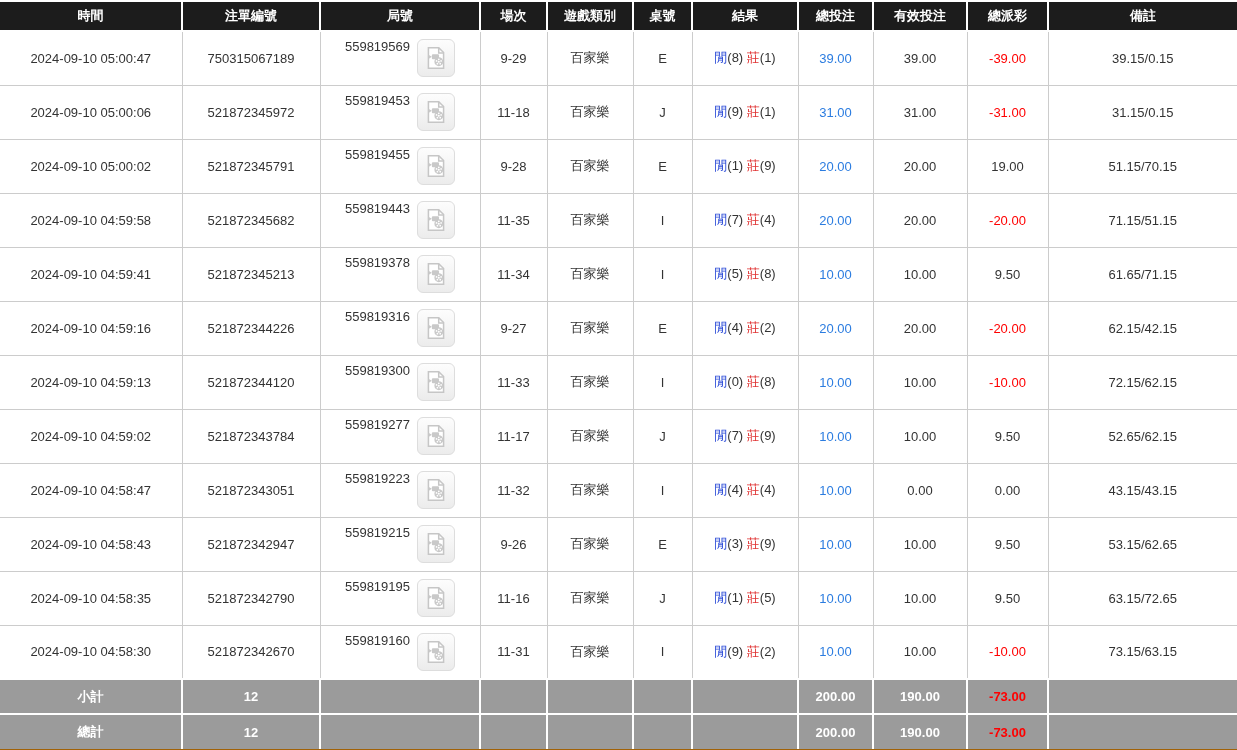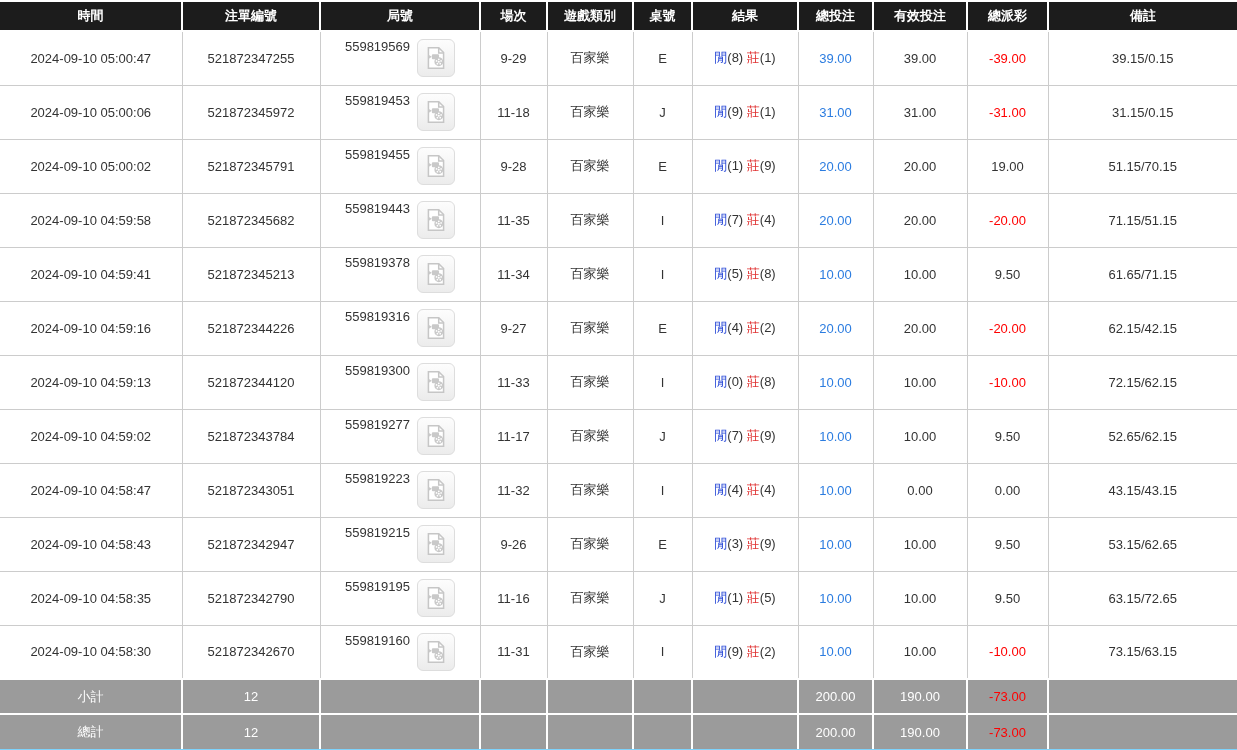--- a/index.html
+++ b/index.html
@@ -1,18 +1,18 @@
 <!DOCTYPE html>
 <html><head>
 <meta charset="utf-8">
 <style>
   * { box-sizing: border-box; margin: 0; padding: 0; }
   html, body { background: #fff; }
   body { font-family: "Liberation Sans", "DejaVu Sans", sans-serif; }
-  .wrap { width: 1237px; height: 750px; overflow: hidden; background: #7dd3fc; }
+  .wrap { width: 1237px; height: 750px; overflow: hidden; background: #a16207; }
   table { width: 100%; border-collapse: collapse; table-layout: fixed; }
 
   thead th {
     background: #1c1c1c; color: #fff; font-weight: bold; font-size: 13px;
     height: 30px; text-align: center; vertical-align: middle;
     border-top: 2px solid #fff; border-bottom: 2px solid #fff;
   }
   thead th + th { border-left: 2px solid #fff; }
 
   tbody td {
@@ -31,21 +31,21 @@
   }
   .video-btn svg { display: block; }
 
   .player { color: #2b4bd7; }
   .banker { color: #e03333; }
   .score  { color: #333; }
   .blue   { color: #2b7ce0; cursor: pointer; }
   .neg    { color: #f00 !important; margin-top: 48px; }
 
   tfoot td {
-    background: #9b9b9b; color: #fff; font-weight: normal; font-size: 13px;
+    background: #9b9b9b; color: #fff; font-weight: bold; font-size: 13px;
     height: 35px; text-align: center; vertical-align: middle; border: 2px solid #fff;
   }
   tfoot td:first-child { border-left: none; }
   tfoot td:last-child { border-right: none; }
   tfoot tr:last-child td { border-bottom: none; }
 </style>
 </head>
 <body>
 
 <div class="wrap">
@@ -74,21 +74,21 @@
         <th>結果</th>
         <th>總投注</th>
         <th>有效投注</th>
         <th>總派彩</th>
         <th>備註</th>
       </tr>
     </thead>
     <tbody>
   <tr>
     <td>2024-09-10 05:00:47</td>
-    <td>521872347255</td>
+    <td>750315067189</td>
     <td>
       <div class="round-inner">
         <span>559819569</span>
         <span class="video-btn">
           <svg width="26" height="26" viewBox="0 0 24 24">
             <path d="M5 2.5h9.5l4.5 4.5v14.5H5z" fill="#ffffff" stroke="#c6c6c6" stroke-width="1.4"></path>
             <path d="M14.5 2.5v4.8h4.8" fill="none" stroke="#c6c6c6" stroke-width="1.4"></path>
             <rect x="8.2" y="8.6" width="6.6" height="4.6" rx="1" fill="#c9c9c9"></rect>
             <path d="M8.2 10.9 5.4 9.2v3.4z" fill="#c9c9c9"></path>
             <circle cx="14.6" cy="15.4" r="4.1" fill="#c9c9c9"></circle>

